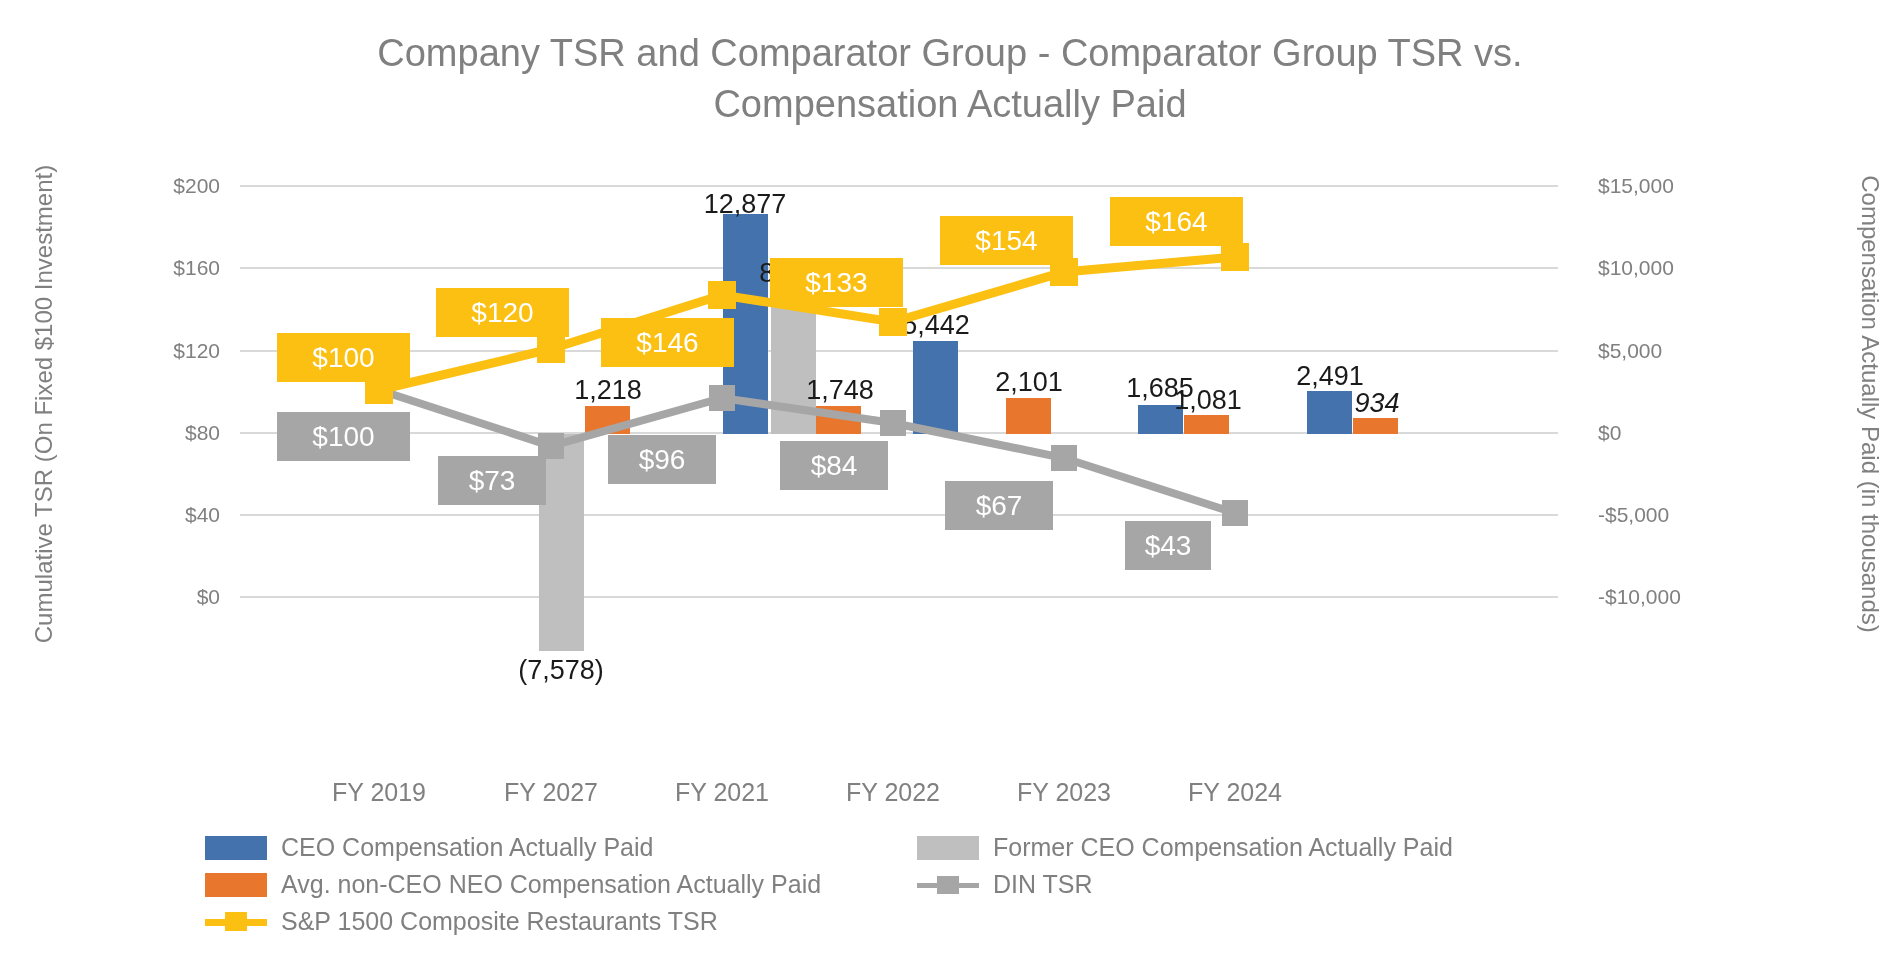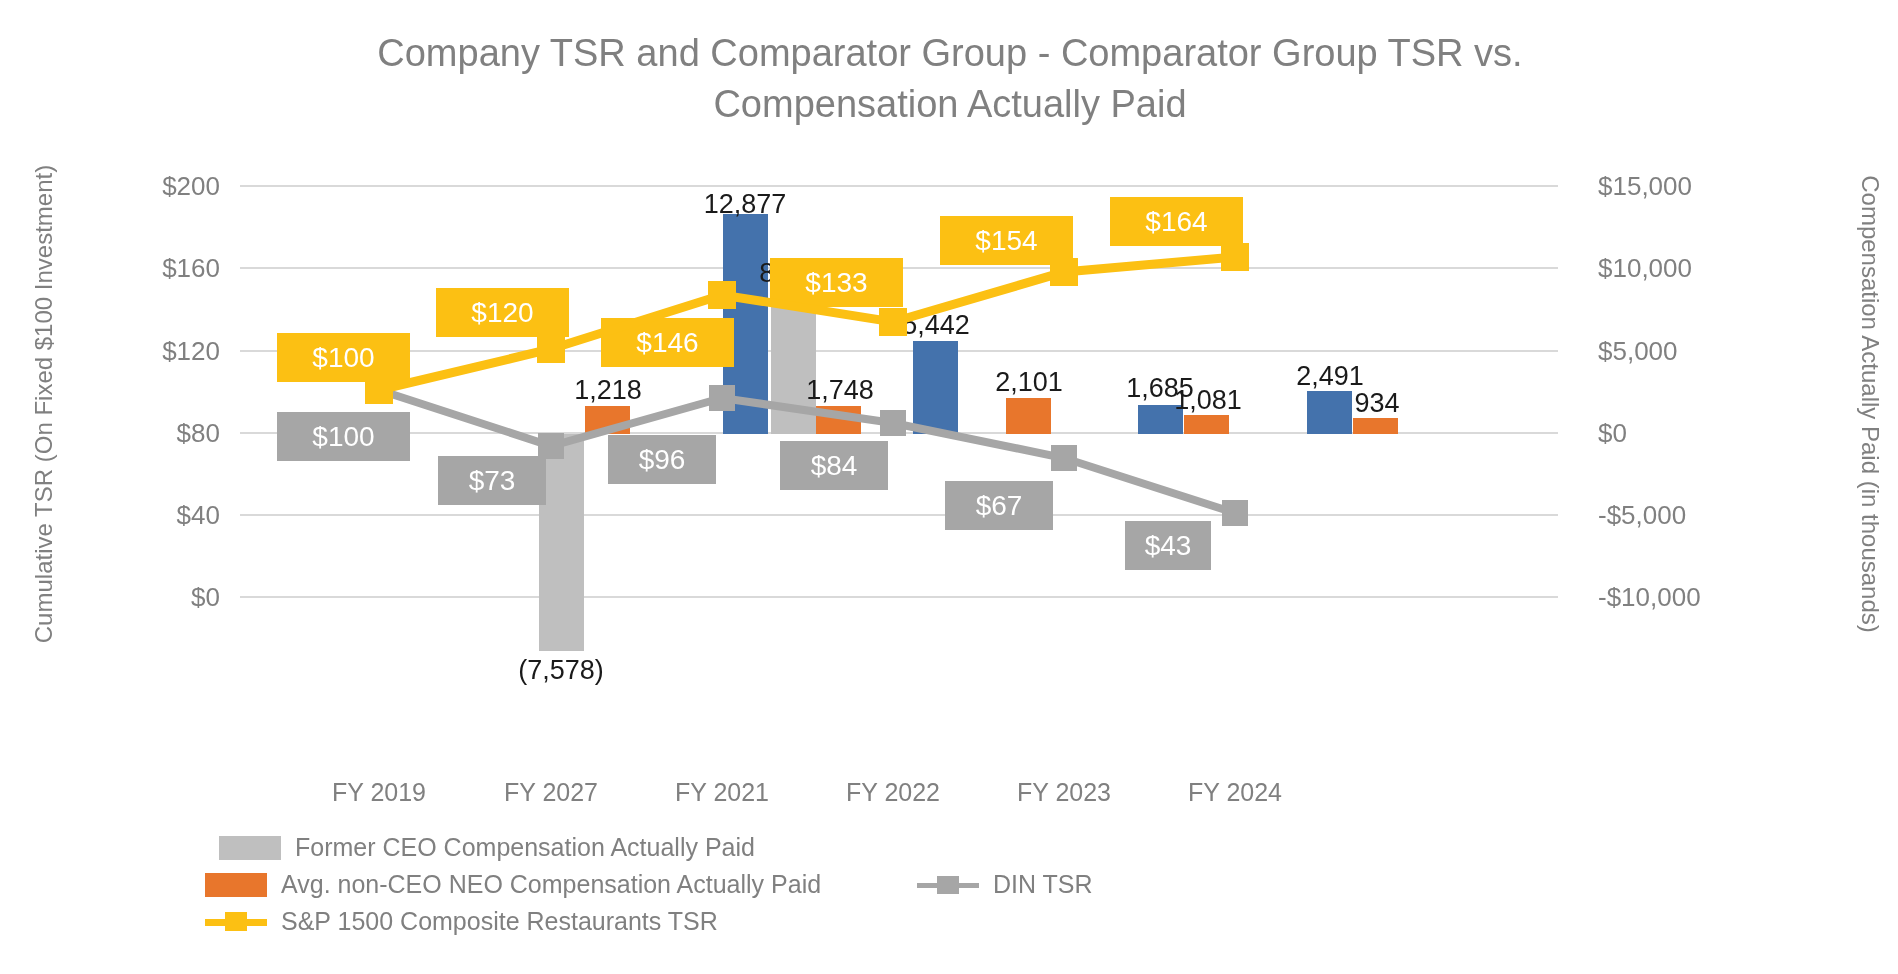--- a/index.html
+++ b/index.html
@@ -8,21 +8,21 @@
   .chart-root{position:absolute;inset:0;border-radius:14px;}
   .chart-title{position:absolute;left:300px;top:28px;width:1300px;text-align:center;
        font-size:38px;line-height:1.35;color:#808080;font-weight:400;}
   .axis-title{position:absolute;color:#808080;font-size:24px;white-space:nowrap;}
   .axis-title.left{left:-216px;top:390px;width:520px;text-align:center;
        transform:rotate(-90deg);}
   .axis-title.right{left:1610px;top:390px;width:520px;text-align:center;
        transform:rotate(90deg);}
   .plot{position:absolute;left:240px;top:185px;width:1318px;height:411px;}
   .gridline{position:absolute;left:0;width:100%;height:2px;background:#d9d9d9;}
-  .ytick{position:absolute;width:120px;text-align:right;font-size:26px;color:#808080;
+  .ytick{position:absolute;width:120px;text-align:right;font-size:21px;color:#808080;
        transform:translateY(-50%);}
   .ytick.left{left:100px;}
   .ytick.right{left:1598px;text-align:left;}
   .xtick{position:absolute;font-size:25px;color:#808080;text-align:center;
        width:180px;top:778px;transform:translateX(-50%);}
   .bar{position:absolute;}
   .bar.ceo{background:#4472ac;}
   .bar.former{background:#bfbfbf;}
   .bar.neo{background:#e8762c;}
   .bar-label{position:absolute;font-size:27px;color:#1a1a1a;text-align:center;
@@ -121,21 +121,21 @@
   <div class="bar ceo" style="left:1138px;top:405px;width:45px;height:29px;"></div>
   <div class="bar-label" style="left:1160px;top:373px;">1,685</div>
   <div class="bar neo" style="left:1184px;top:415px;width:45px;height:19px;"></div>
   <div class="bar-label" style="left:1208px;top:385px;">1,081</div>
   <div class="din-box" style="left:945px;top:481px;width:108px;height:49px;">$67</div>
   <div class="tsr-box" style="left:940px;top:216px;width:133px;height:49px;">$154</div>
 
   <div class="bar ceo" style="left:1307px;top:391px;width:45px;height:43px;"></div>
   <div class="bar-label" style="left:1330px;top:361px;">2,491</div>
   <div class="bar neo" style="left:1353px;top:418px;width:45px;height:16px;"></div>
-  <div class="bar-label" style="left:1377px;top:388px;">934</div>
+  <div class="bar-label" style="left:1377px;top:388px;font-style:italic;">934</div>
   <div class="din-box" style="left:1125px;top:521px;width:86px;height:49px;">$43</div>
   <div class="tsr-box" style="left:1110px;top:197px;width:133px;height:49px;">$164</div>
 
   <svg class="lines">
     <polyline fill="none" stroke="#a6a6a6" stroke-width="8" points="379,390 551,446 722,398 893,423 1064,458 1235,513"></polyline>
     <polyline fill="none" stroke="#fcc013" stroke-width="9" points="379,390 551,349 722,295 893,322 1064,272 1235,257"></polyline>
   </svg>
 
   <div class="marker din" style="left:366px;top:377px;width:26px;height:26px;"></div>
   <div class="marker din" style="left:538px;top:433px;width:26px;height:26px;"></div>
@@ -153,20 +153,24 @@
 
   <div class="xtick" style="left:379px">FY 2019</div>
   <div class="xtick" style="left:551px">FY 2027</div>
   <div class="xtick" style="left:722px">FY 2021</div>
   <div class="xtick" style="left:893px">FY 2022</div>
   <div class="xtick" style="left:1064px">FY 2023</div>
   <div class="xtick" style="left:1235px">FY 2024</div>
 
   <div class="legend">
     <div class="legend-row">
+      <div class="legend-col">
+        <span class="swatch blue"></span>
+        <span class="legend-label">CEO Compensation Actually Paid</span>
+      </div>
       <div class="legend-col right">
         <span class="swatch grey"></span>
         <span class="legend-label">Former CEO Compensation Actually Paid</span>
       </div>
     </div>
     <div class="legend-row">
       <div class="legend-col">
         <span class="swatch orange"></span>
         <span class="legend-label">Avg. non-CEO NEO Compensation Actually Paid</span>
       </div>

